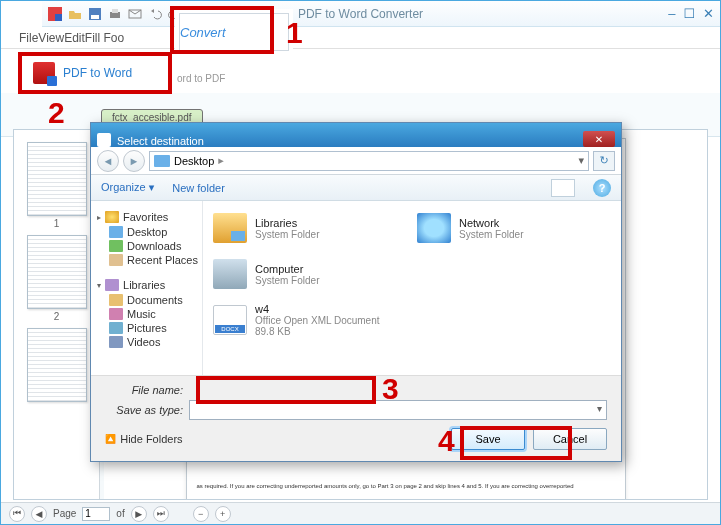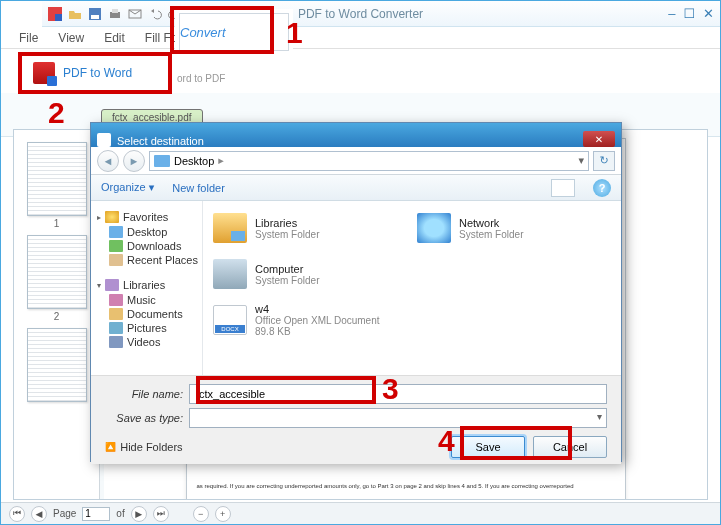--- a/index.html
+++ b/index.html
@@ -8,21 +8,21 @@
 
 .app { position: absolute; inset: 0; border: 1px solid #4aa8e0; background: #fff; }
 .titlebar { height: 26px; background: linear-gradient(#fdfeff,#eef6fc); display: flex; align-items: center; padding: 0 6px; border-bottom: 1px solid #d0e4f0; margin-left: 41px; }
 .titlebar .icons { display: flex; gap: 6px; align-items: center; }
 .tb-icon { width: 14px; height: 14px; display: inline-block; }
 .titlebar .spacer { flex: 1; }
 .titlebar .title { color: #6e8ca0; font-size: 12px; position: absolute; left: 50%; transform: translateX(-50%); }
 .win-controls { display: flex; gap: 8px; color: #3a7fb5; font-size: 13px; }
 .win-controls span { cursor: pointer; }
 
-.menubar { height: 22px; display: flex; align-items: center; gap: 20px; padding: 0 18px; color: #555; font-size: 12px; border-bottom: 1px solid #e0e0e0; }
+.menubar { height: 22px; display: flex; align-items: center; padding: 0 18px; color: #555; font-size: 12px; border-bottom: 1px solid #e0e0e0; }
 .menubar .item { cursor: pointer; }
 .convert-btn { position: absolute; left: 178px; top: 12px; width: 110px; height: 38px; background: #fff; border: 1px solid #cfd8e0; display: flex; align-items: center; justify-content: flex-start; color: #3a8dde; font-size: 13px; cursor: pointer; box-shadow: 0 0 0 4px #fff; font-style: italic; }
 
 .ribbon { height: 44px; background: #f7fbfd; border-bottom: 1px solid #d8e6ee; position: relative; }
 .pdf2word { position: absolute; left: 26px; top: 55px; width: 140px; height: 34px; background: #fff; display: flex; align-items: center; gap: 8px; padding: 0 6px; cursor: pointer; }
 .pdf2word .icon { width: 22px; height: 22px; background: linear-gradient(#e03030,#b01010); border-radius: 2px; position: relative; }
 .pdf2word .icon::after { content:""; position:absolute; bottom:-2px; right:-2px; width:10px; height:10px; background:#2a6fd6; border-radius:1px; }
 .pdf2word span { color: #2a7fd0; font-size: 12px; }
 .ribbon-text { position: absolute; left: 176px; top: 72px; font-size: 10px; color: #999; }
 
@@ -258,26 +258,26 @@
             <span>Recent Places</span>
           </div>
       </div>
       <div class="tree-group" style="margin-top:10px">
         <div class="tree-head">
             <span class="caret">▾</span>
             <span class="ic ic-lib"></span>
             <span>Libraries</span>
           </div>
         <div class="tree-item">
+            <span class="ic ic-doc"></span>
+            <span>Documents</span>
+          </div>
+        <div class="tree-item">
             <span class="ic ic-music"></span>
             <span>Music</span>
-          </div>
-        <div class="tree-item">
-            <span class="ic ic-doc"></span>
-            <span>Documents</span>
           </div>
         <div class="tree-item">
             <span class="ic ic-pic"></span>
             <span>Pictures</span>
           </div>
         <div class="tree-item">
             <span class="ic ic-vid"></span>
             <span>Videos</span>
           </div>
       </div>
@@ -311,21 +311,20 @@
             <div class="name">w4</div>
             <div class="sub">Office Open XML Document</div>
             <div class="sub">89.8 KB</div>
           </div>
       </div>
     </div>
   </div>
   <div class="dlg-bottom">
     <div class="field-row">
       <label>File name:</label>
-      <input value="fctx_accesible" style="">
     </div>
     <div class="field-row">
       <label>Save as type:</label>
       <div class="combo"></div>
     </div>
     <div class="dlg-actions">
       <button class="hide-folders">
           <span class="caret">🔼</span>
           <span>Hide Folders</span>
         </button>

